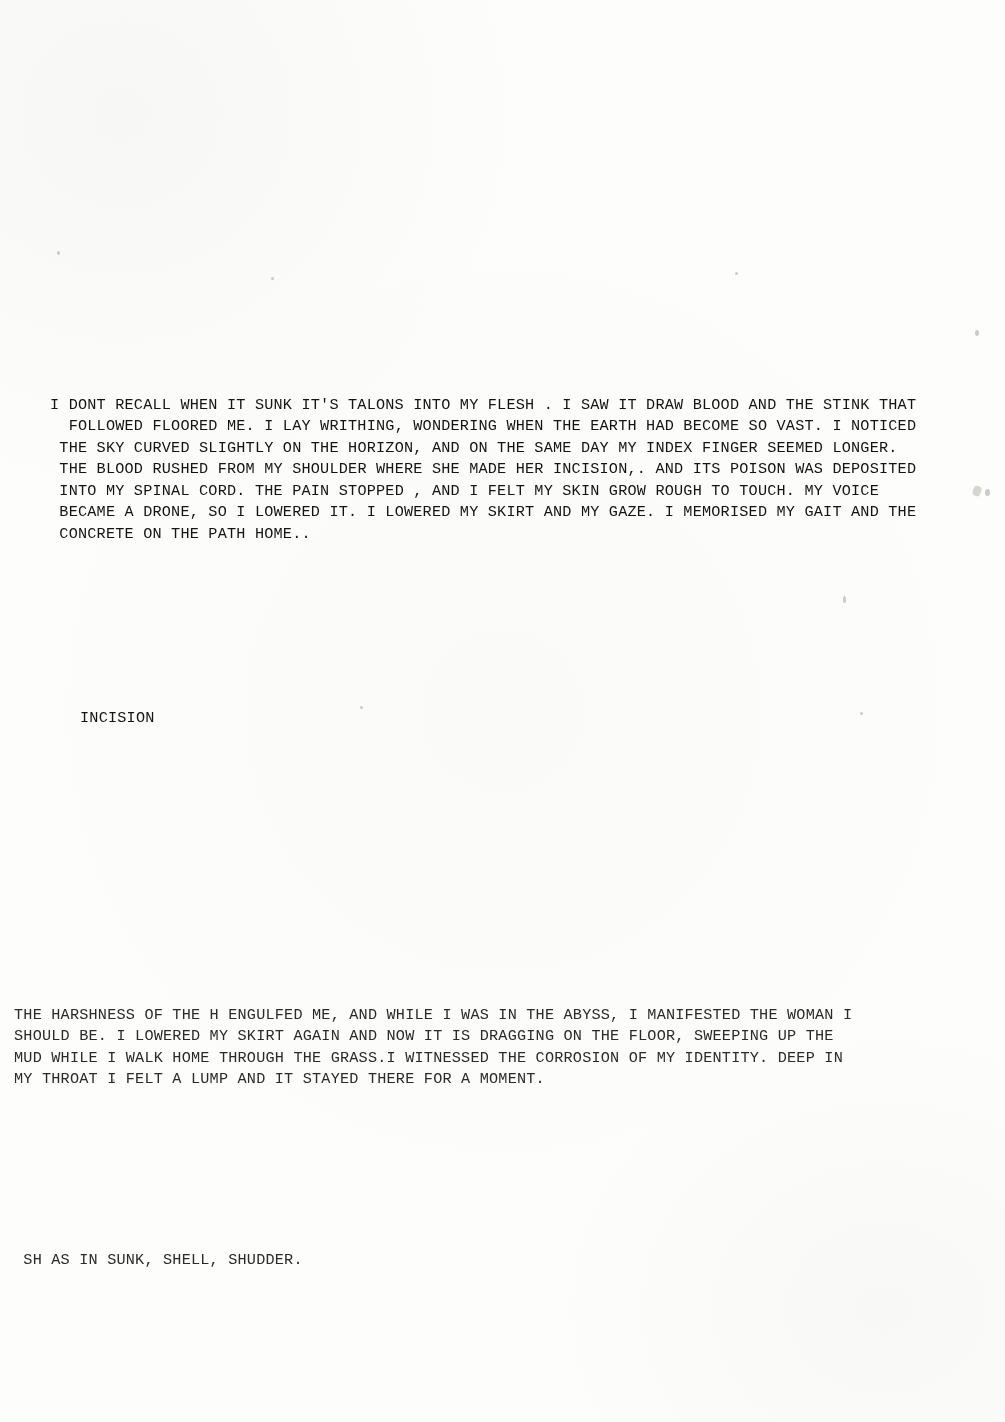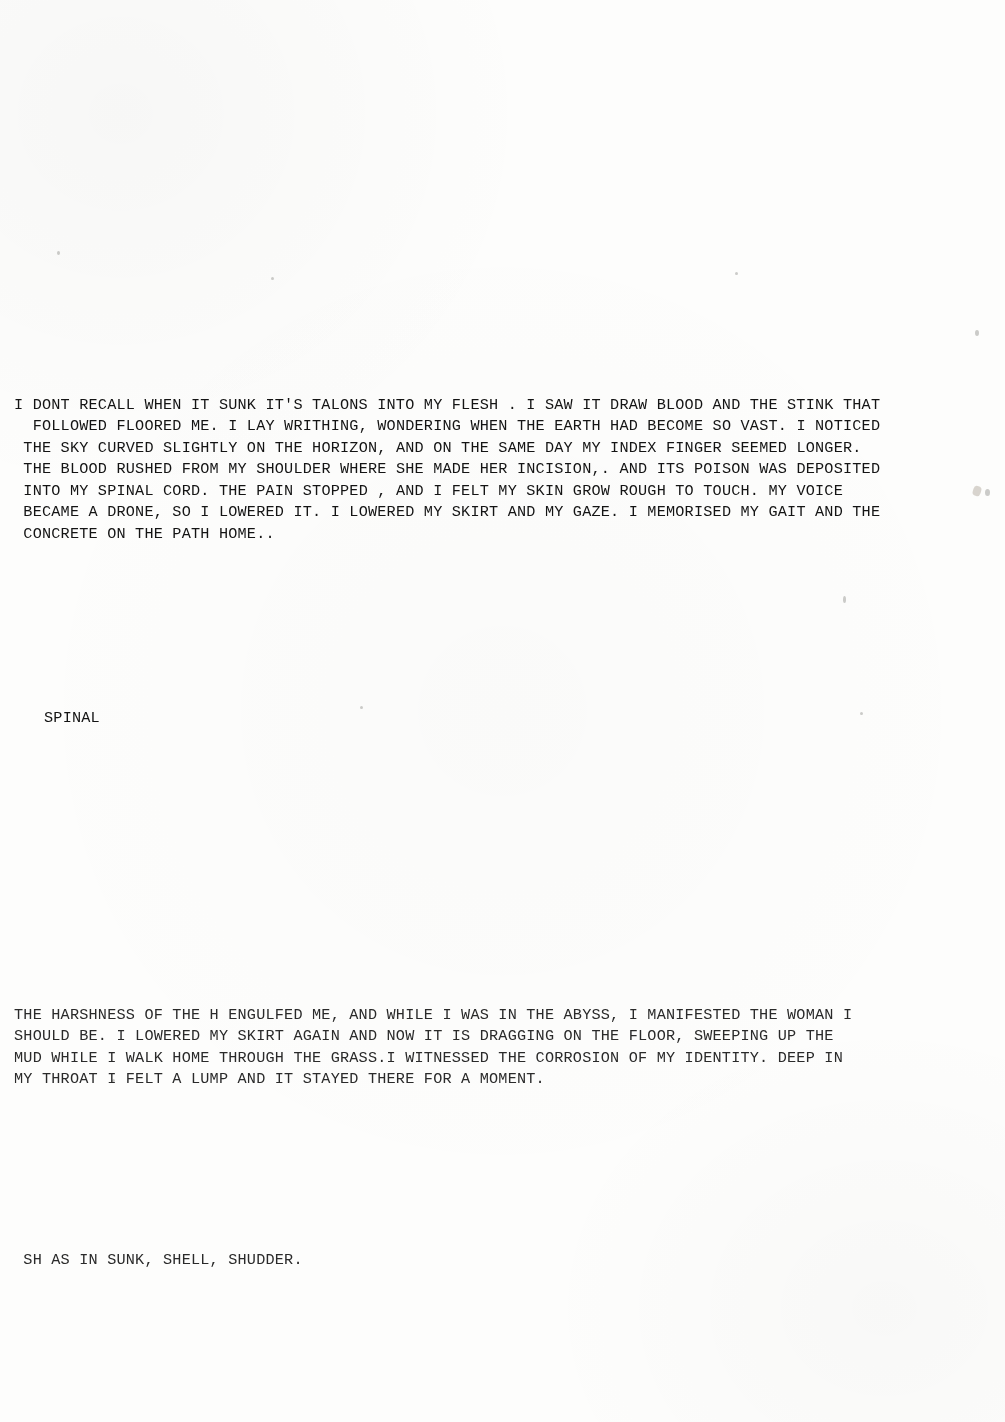--- a/index.html
+++ b/index.html
@@ -44,21 +44,21 @@
     line-height: 21.5px;
     letter-spacing: 0.2px;
     white-space: pre-wrap;
   }
 
   .block {
     margin: 0 0 0 0;
     white-space: pre-wrap;
   }
   .ink-mid   { color: #2a2a2a; }
-  .ink-dark  { color: #141414; }
+  .ink-dark  { color: #141414; margin-left: 36px; }
   .gap-md { height: 30px; }
   .gap-lg { height: 34px; }
 
   .indent { padding-left: 30px; }
 
   .smudge {
     position: absolute;
     width: 8px; height: 10px;
     background: #b9b2a8;
     opacity: 0.55;
@@ -87,21 +87,21 @@
     <div class="block ink-dark">I DONT RECALL WHEN IT SUNK IT'S TALONS INTO MY FLESH . I SAW IT DRAW BLOOD AND THE STINK THAT
   FOLLOWED FLOORED ME. I LAY WRITHING, WONDERING WHEN THE EARTH HAD BECOME SO VAST. I NOTICED
  THE SKY CURVED SLIGHTLY ON THE HORIZON, AND ON THE SAME DAY MY INDEX FINGER SEEMED LONGER.
  THE BLOOD RUSHED FROM MY SHOULDER WHERE SHE MADE HER INCISION,. AND ITS POISON WAS DEPOSITED
  INTO MY SPINAL CORD. THE PAIN STOPPED , AND I FELT MY SKIN GROW ROUGH TO TOUCH. MY VOICE
  BECAME A DRONE, SO I LOWERED IT. I LOWERED MY SKIRT AND MY GAZE. I MEMORISED MY GAIT AND THE
  CONCRETE ON THE PATH HOME..</div>
 
     <div class="gap-lg"></div>
 
-    <div class="block indent ink-dark">SPINAL</div>
+    <div class="block indent ink-dark">INCISION</div>
 
     <div class="gap-md"></div>
 
 
     <div class="gap-md"></div>
 
     <div class="block ink-mid">THE HARSHNESS OF THE H ENGULFED ME, AND WHILE I WAS IN THE ABYSS, I MANIFESTED THE WOMAN I
 SHOULD BE. I LOWERED MY SKIRT AGAIN AND NOW IT IS DRAGGING ON THE FLOOR, SWEEPING UP THE
 MUD WHILE I WALK HOME THROUGH THE GRASS.I WITNESSED THE CORROSION OF MY IDENTITY. DEEP IN
 MY THROAT I FELT A LUMP AND IT STAYED THERE FOR A MOMENT.</div>

